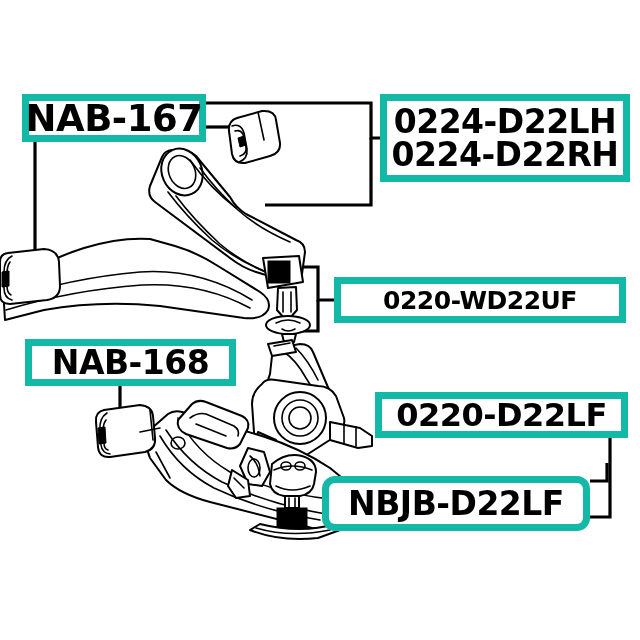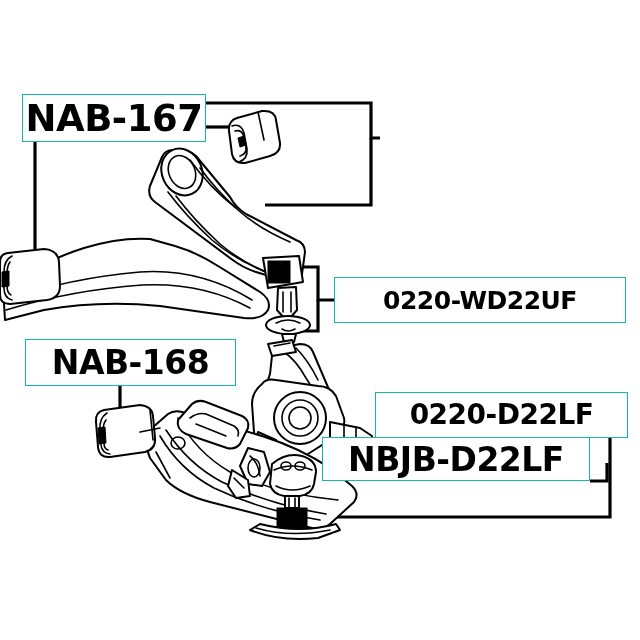--- a/index.html
+++ b/index.html
@@ -24,48 +24,48 @@
     left: 0;
     top: 0;
     width: 640px;
     height: 640px;
     display: block;
   }
   .callout-box {
     position: absolute;
     box-sizing: border-box;
     background: #ffffff;
-    border: 1px solid #14b8a6;
+    border: 7px solid #14b8a6;
     display: flex;
     flex-direction: column;
     align-items: center;
     justify-content: center;
     z-index: 5;
   }
   .callout-label {
     font-family: "DejaVu Sans", sans-serif;
     font-weight: bold;
     color: #000000;
     letter-spacing: -0.5px;
     white-space: nowrap;
     line-height: 1.0;
   }
   .lbl-nab167  { font-size: 37px; }
   .lbl-nab168  { font-size: 33px; }
   .lbl-0224    { font-size: 33px; }
   .lbl-wd22uf  { font-size: 25px; }
-  .lbl-d22lf   { font-size: 28px; }
+  .lbl-d22lf   { font-size: 32px; }
   .lbl-nbjb    { font-size: 33px; }
 
   #box-nab167 { left: 22px;  top: 94px;  width: 184px; height: 48px; }
   #box-0224   { left: 380px; top: 94px;  width: 250px; height: 88px; }
   #box-wd22uf { left: 334px; top: 277px; width: 292px; height: 46px; }
   #box-nab168 { left: 25px;  top: 339px; width: 211px; height: 47px; }
   #box-d22lf  { left: 375px; top: 392px; width: 253px; height: 46px; }
-  #box-nbjb   { left: 322px; top: 437px; width: 268px; height: 44px; }
+  #box-nbjb   { left: 322px; top: 476px; width: 268px; height: 55px; border-radius: 13px; }
   .outline-t { fill: none; stroke: #000000; stroke-width: 1.6; stroke-linejoin: round; stroke-linecap: round; }
   .solidblk  { fill: #000000; stroke: #000000; stroke-width: 1; }
   .leader    { fill: none; stroke: #000000; stroke-width: 3.2; stroke-linejoin: miter; stroke-linecap: butt; }
   .whitefill { fill: #ffffff; stroke: #000000; stroke-width: 2; stroke-linejoin: round; }
 </style>
 </head>
 <body>
 
 <div id="diagram-root">
 
@@ -277,20 +277,24 @@
       <path class="whitefill" d="M 232 470 L 248 480 L 250 496 L 236 498 L 228 486 Z"></path>
       <path class="outline-t" d="M 234 478 L 244 488"></path>
     </g>
 
   </svg>
 
   <div class="callout-box" id="box-nab167">
     <span class="callout-label lbl-nab167">NAB-167</span>
   </div>
 
+  <div class="callout-box" id="box-0224">
+    <span class="callout-label lbl-0224">0224-D22LH</span>
+    <span class="callout-label lbl-0224">0224-D22RH</span>
+  </div>
 
   <div class="callout-box" id="box-wd22uf">
     <span class="callout-label lbl-wd22uf">0220-WD22UF</span>
   </div>
 
   <div class="callout-box" id="box-nab168">
     <span class="callout-label lbl-nab168">NAB-168</span>
   </div>
 
   <div class="callout-box" id="box-d22lf">

